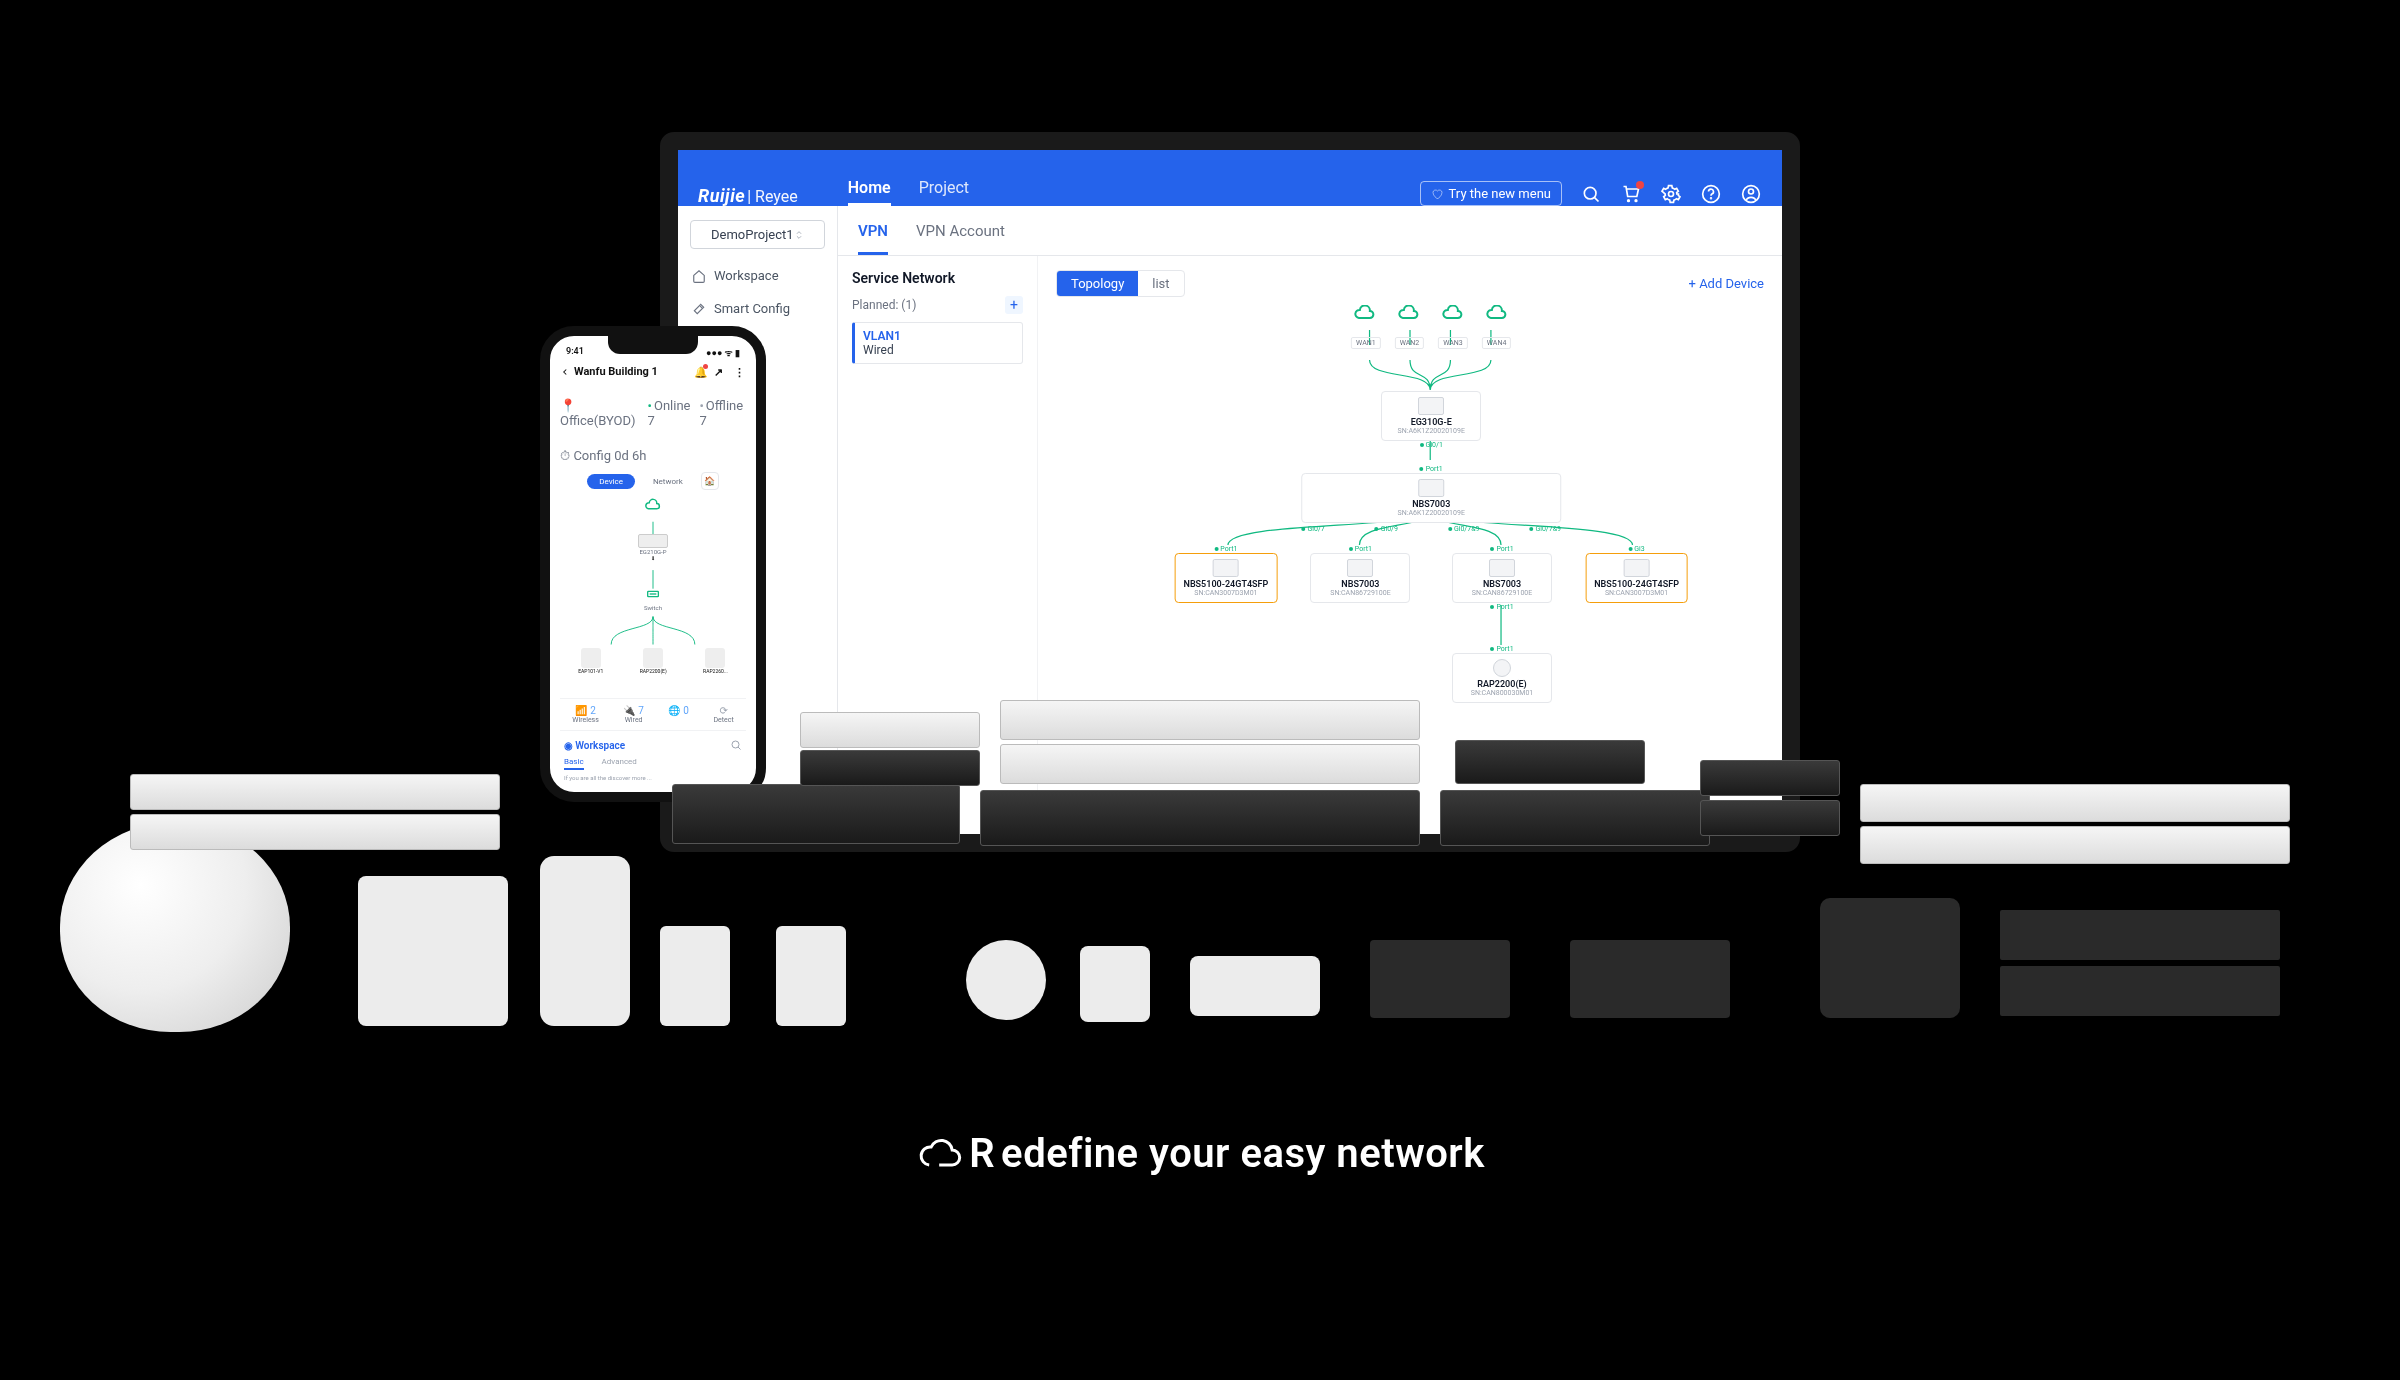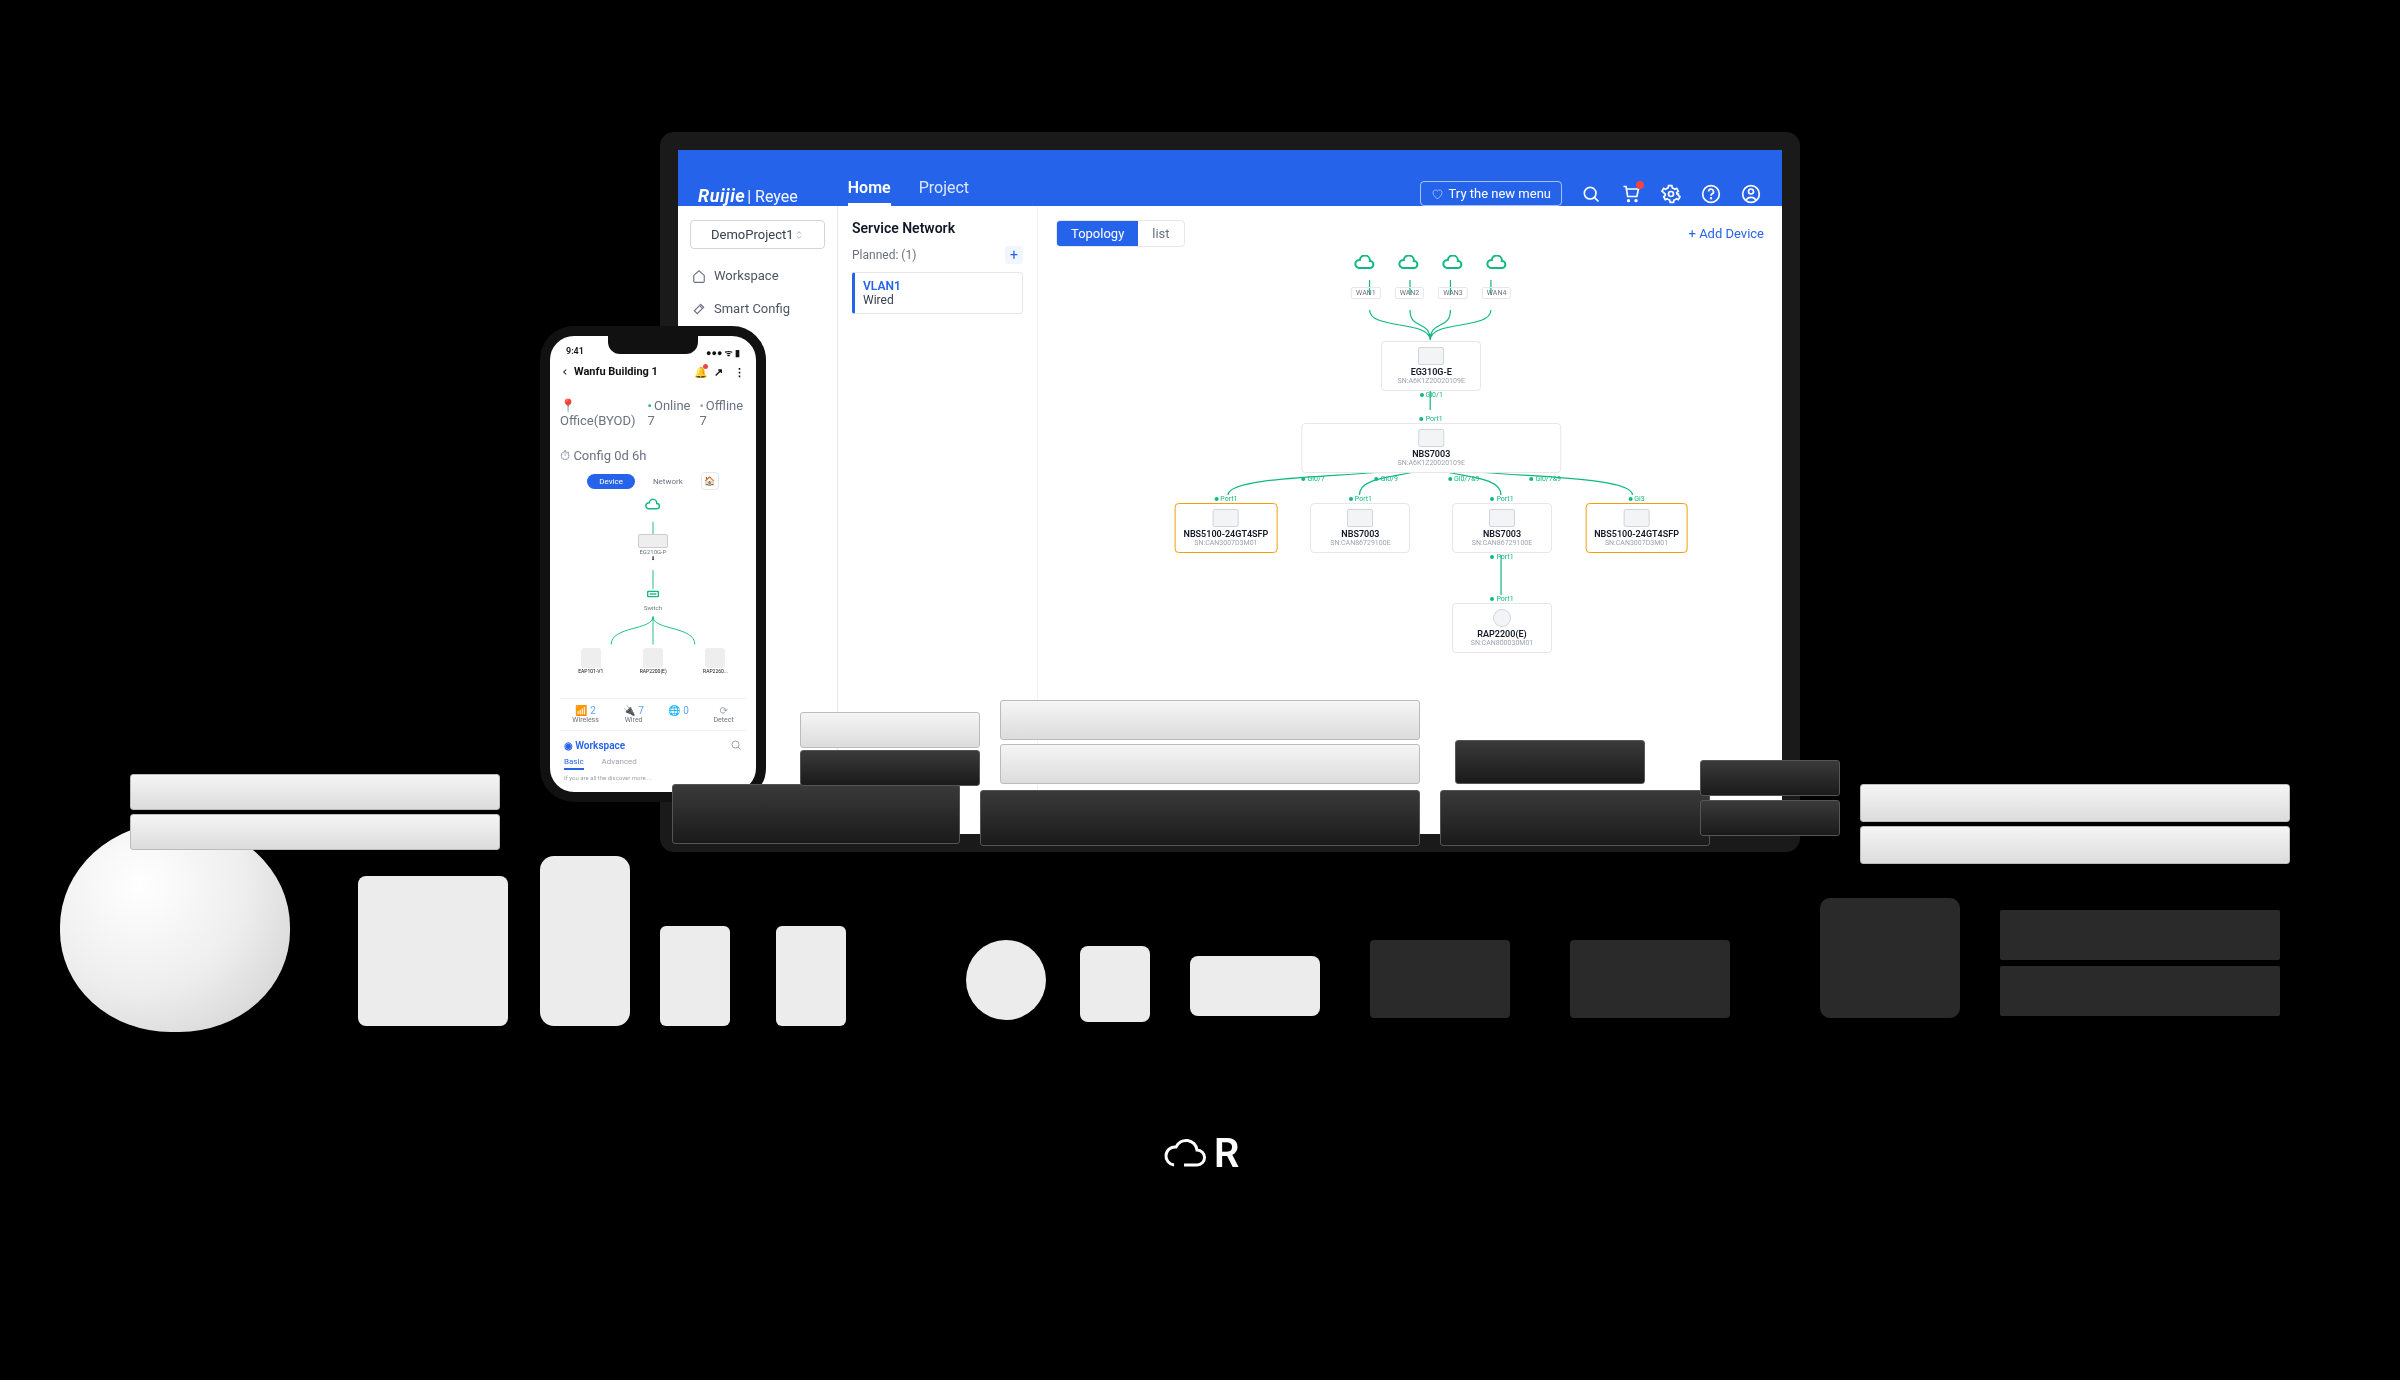--- a/index.html
+++ b/index.html
@@ -255,20 +255,24 @@
       </div>
       <div class="side-item">
         <svg viewBox="0 0 24 24">
             <path d="M15 4l5 5L9 20l-5-5zM14 7l3 3"></path>
           </svg>
         <span>Smart Config</span>
       </div>
     </div>
 
     <div class="main">
+      <div class="tabs">
+        <div class="tab active">VPN</div>
+        <div class="tab">VPN Account</div>
+      </div>
 
       <div class="content">
         <div class="net-panel">
           <div class="net-title">Service Network</div>
           <div class="planned-row">
             <span>Planned: (1)</span>
             <span class="plus-btn">+</span>
           </div>
           <div class="vlan-box">
             <div class="vlan-name">VLAN1</div>
@@ -525,13 +529,14 @@
 <div class="hw" style="position:absolute;left:1570px;top:940px;width:160px;height:78px;border-radius:4px;"></div>
 <div class="hw" style="position:absolute;left:1820px;top:898px;width:140px;height:120px;border-radius:10px;"></div>
 <div class="hw" style="position:absolute;left:2000px;top:910px;width:280px;height:50px;"></div>
 <div class="hw" style="position:absolute;left:2000px;top:966px;width:280px;height:50px;"></div>
 
 <div class="tagline">
   <svg viewBox="0 0 48 32">
       <path d="M14 27a9 9 0 1 1 2-18 11 11 0 0 1 21 3 7 7 0 0 1 0 15H24"></path>
     </svg>
   <span>R</span>
+    <span>edefine your easy network</span>
 </div>
 
 </body></html>

